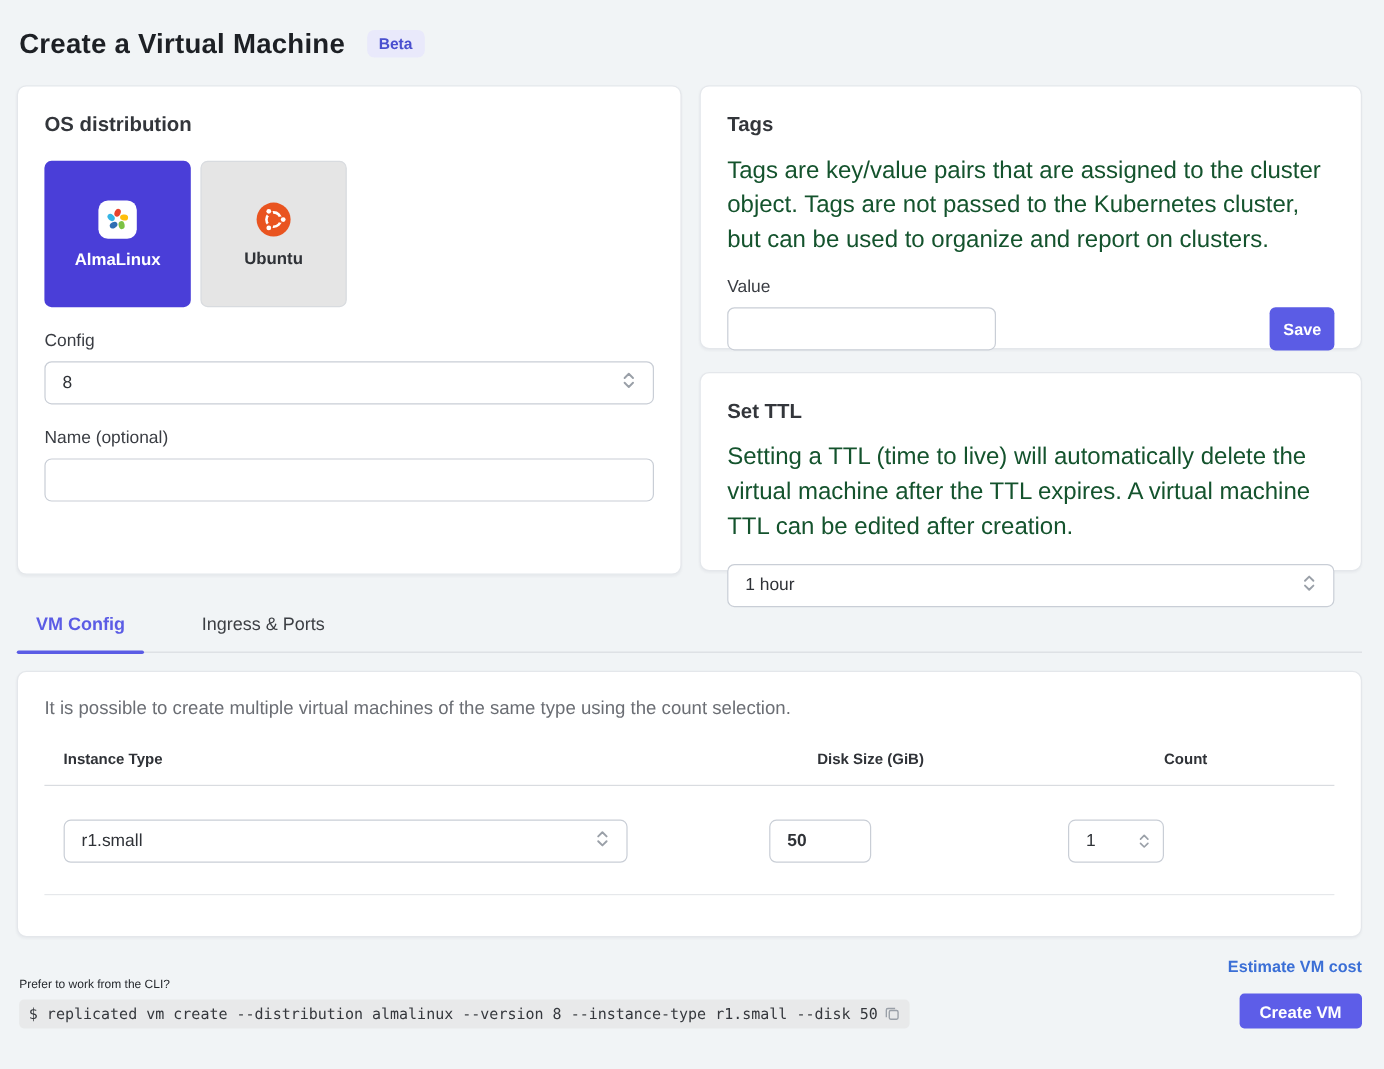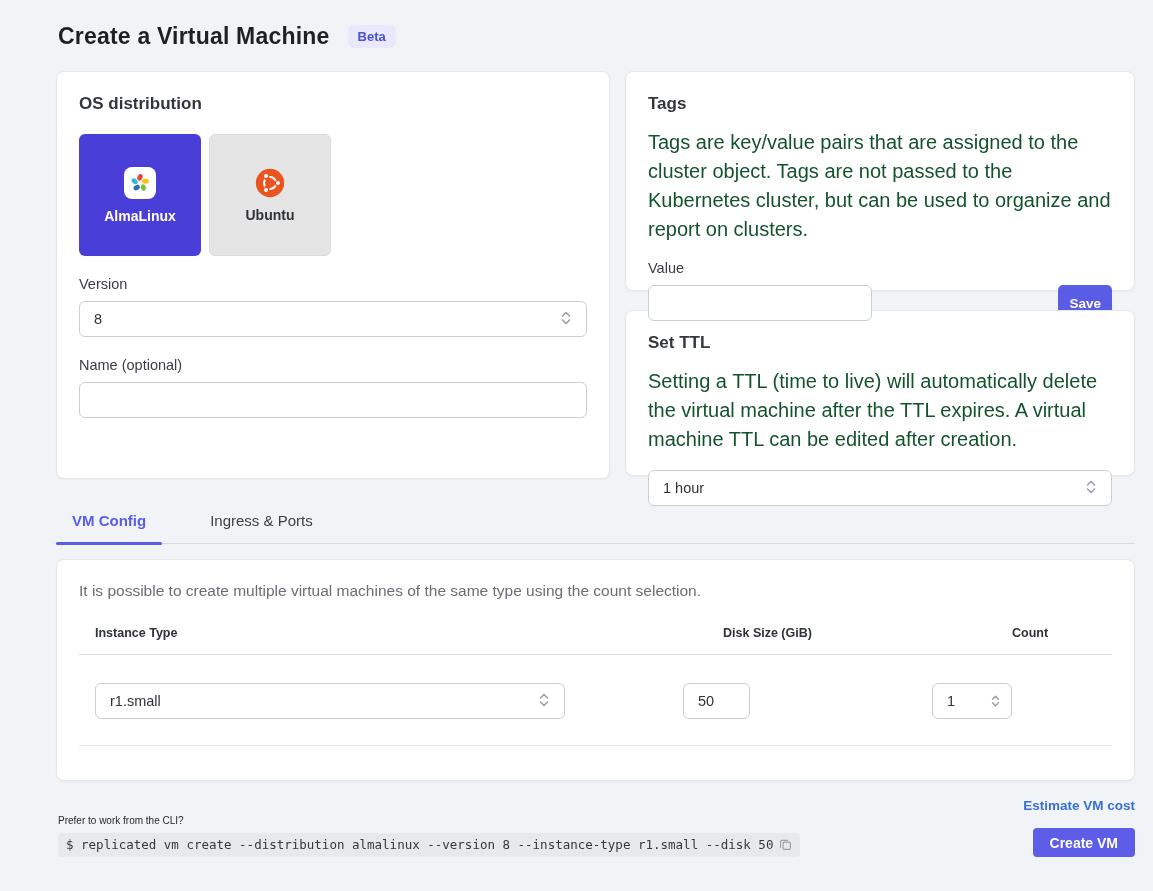--- a/index.html
+++ b/index.html
@@ -3,21 +3,21 @@
 <meta charset="utf-8">
 <style>
   * { margin:0; padding:0; box-sizing:border-box; }
   html,body { width:1153px; height:891px; }
   body {
     background:#f1f4f6;
     font-family:"Liberation Sans", sans-serif;
     color:#24272c;
     overflow:hidden;
   }
-  .page { width:1153px; height:891px; position:relative;padding-left:42px; }
+  .page { width:1153px; height:891px; position:relative; }
 
   
   .header { padding:15px 18px 14px 16px; display:flex; align-items:center; gap:18px; height:71px; }
   .page-title { font-size:23px; font-weight:bold; color:#1d2025; letter-spacing:.2px; }
   .beta-badge {
     background:#e9e9fb; color:#4a4fcf; font-size:13px; font-weight:600;
     padding:5px 10px; border-radius:6px; line-height:1;
   }
 
   
@@ -88,21 +88,21 @@
   
   .vm-card { margin:15px 18px 0 14px; height:222px; padding:22px; }
   .vm-desc { font-size:15.5px; color:#6b6e74; }
   .vm-table { margin-top:26px; }
   .thead, .trow { display:grid; grid-template-columns:588px 249px 1fr; }
   .thead { padding-bottom:14px; border-bottom:1px solid #d9dce0;gap:40px; }
   .th { font-size:12.5px; font-weight:bold; color:#2f3237; padding-left:16px; }
   .trow { padding:28px 0 26px 0; border-bottom:1px solid #e6e8eb; align-items:center; }
   .td { padding-left:16px; }
   .instance-select { width:470px; margin-top:0; }
-  .disk-input { width:67px; margin-top:0; }
+  .disk-input { width:85px; margin-top:0;font-weight:bold; }
   .count-box {
     width:80px; height:36px; border:1px solid #c9ced6; border-radius:6px; background:#fff;
     display:flex; align-items:center; padding:0 10px 0 14px; justify-content:space-between;
   }
   .count-value { font-size:14.5px; color:#2f3237; }
   .stepper { display:flex; flex-direction:column; gap:1px; cursor:pointer; color:#9aa0a8; }
 
   
   .footer { display:flex; justify-content:space-between; align-items:flex-end; padding:17px 18px 0 16px; }
   .cli-block .cli-prompt { font-size:10px; color:#25282d; margin-bottom:7px; }
@@ -165,21 +165,21 @@
                 <circle cx="27.6" cy="18" r="2.4"></circle>
                 <circle cx="13.2" cy="9.7" r="2.4"></circle>
                 <circle cx="13.2" cy="26.3" r="2.4"></circle>
               </g>
             </svg>
           </span>
           <span class="tile-label">Ubuntu</span>
         </div>
       </div>
 
-      <div class="field-label">Version</div>
+      <div class="field-label">Config</div>
       <div class="select-box">
         <span>8</span>
         <span class="chev">
           <svg width="12" height="16" viewBox="0 0 12 16" fill="none" stroke="currentColor" stroke-width="1.6" stroke-linecap="round" stroke-linejoin="round">
             <path d="M2.5 6 L6 2.5 L9.5 6"></path>
               <path d="M2.5 10 L6 13.5 L9.5 10"></path>
           </svg>
         </span>
       </div>
 

